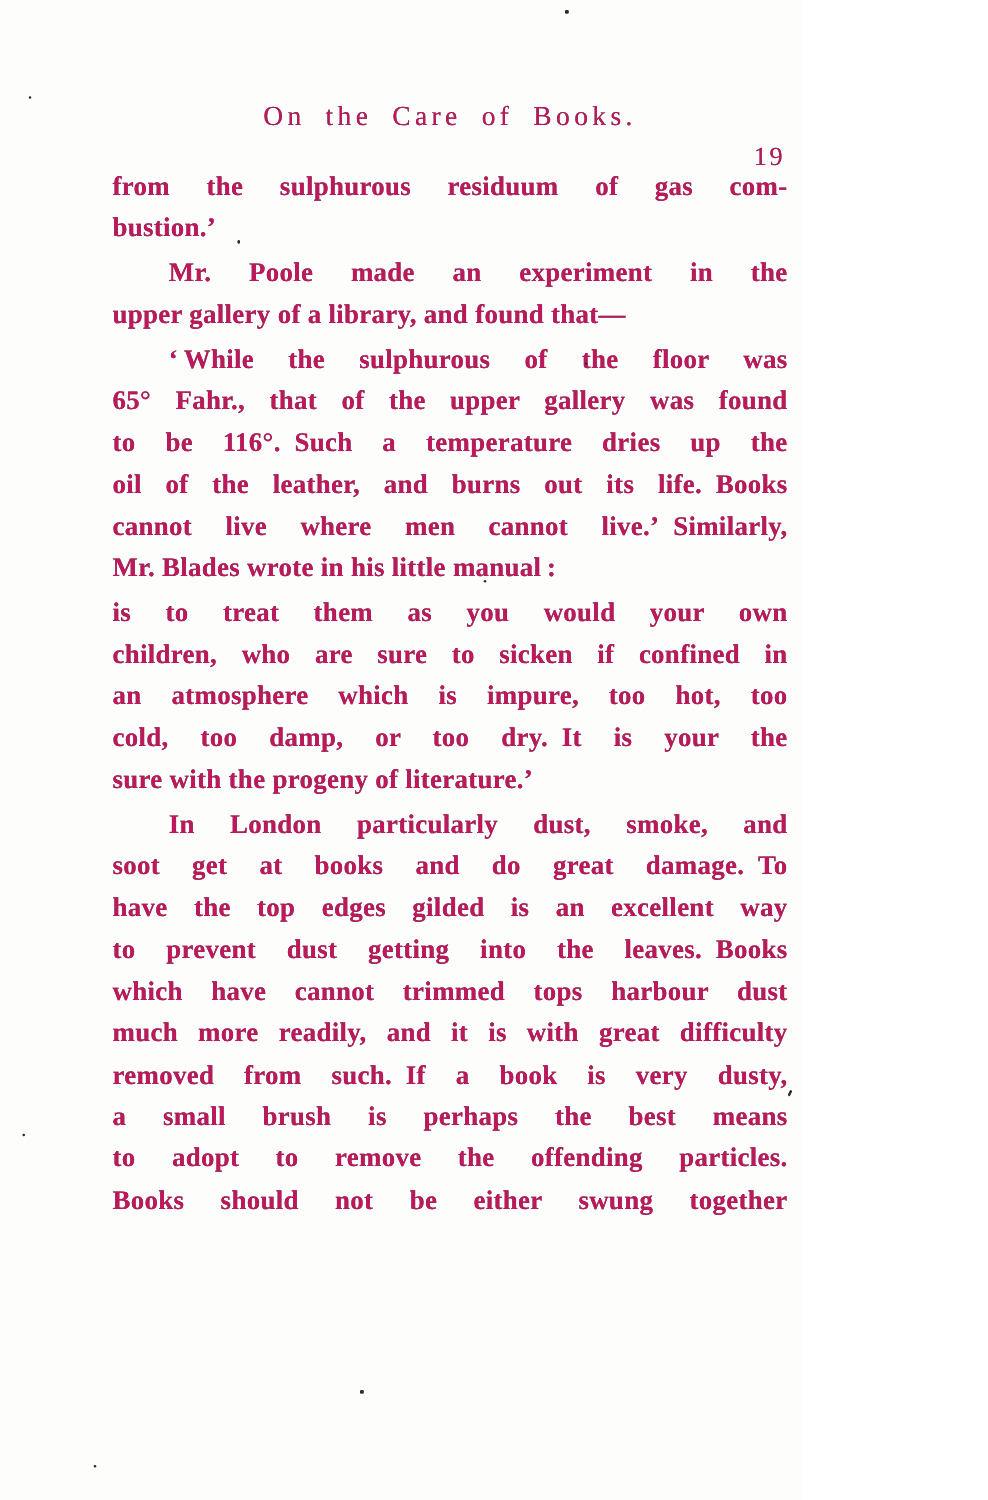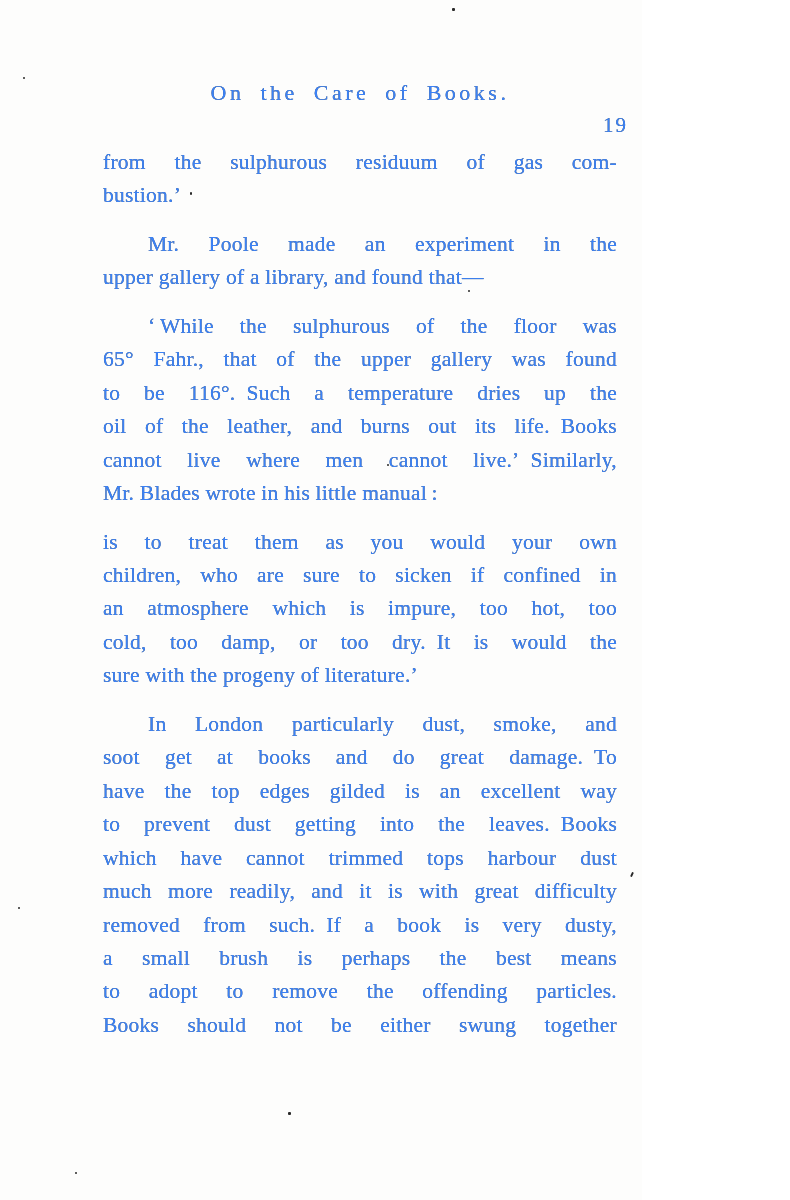--- a/index.html
+++ b/index.html
@@ -7,21 +7,21 @@
     padding: 0;
     background: #ffffff;
   }
   .page {
     position: relative;
     width: 642px;
     height: 1200px;
     background: #fdfdfc;
     overflow: hidden;
     font-family: "Liberation Serif", "DejaVu Serif", serif;
-    color: #3b82f6;
+    color: #be185d;
   }
   .textblock {
     position: absolute;
     left: 88px;
     top: 80px;
     width: 544px;
   }
   .running-head {
     position: relative;
     height: 36px;
@@ -43,21 +43,21 @@
   .bodytext {
     position: absolute;
     left: 0;
     top: 51px;           
     width: 544px;
     font-size: 21.5px;
     line-height: 33.45px;
     letter-spacing: 0.25px;
     text-shadow: 0 0 0.5px rgba(10,10,10,0.7);
   }
-  .para { margin: 15px; }
+  .para { margin: 2px; font-weight: bold; }
   .line {
     text-align: justify;
     text-align-last: left;
   }
   .line.just {
     text-align-last: justify;
   }
   .line.indent {
     text-indent: 45px;
   }
@@ -92,21 +92,21 @@
           <div class="line just">65° Fahr., that of the upper gallery was found</div>
           <div class="line just">to be 116°. Such a temperature dries up the</div>
           <div class="line just">oil of the leather, and burns out its life. Books</div>
           <div class="line just">cannot live where men cannot live.’ Similarly,</div>
           <div class="line">Mr. Blades wrote in his little manual :</div>
         </div>
         <div class="para">
           <div class="line just">is to treat them as you would your own</div>
           <div class="line just">children, who are sure to sicken if confined in</div>
           <div class="line just">an atmosphere which is impure, too hot, too</div>
-          <div class="line just">cold, too damp, or too dry. It is would the</div>
+          <div class="line just">cold, too damp, or too dry. It is your the</div>
           <div class="line">sure with the progeny of literature.’</div>
         </div>
         <div class="para">
           <div class="line just indent">In London particularly dust, smoke, and</div>
           <div class="line just">soot get at books and do great damage. To</div>
           <div class="line just">have the top edges gilded is an excellent way</div>
           <div class="line just">to prevent dust getting into the leaves. Books</div>
           <div class="line just">which have cannot trimmed tops harbour dust</div>
           <div class="line just">much more readily, and it is with great difficulty</div>
           <div class="line just">removed from such. If a book is very dusty,</div>

